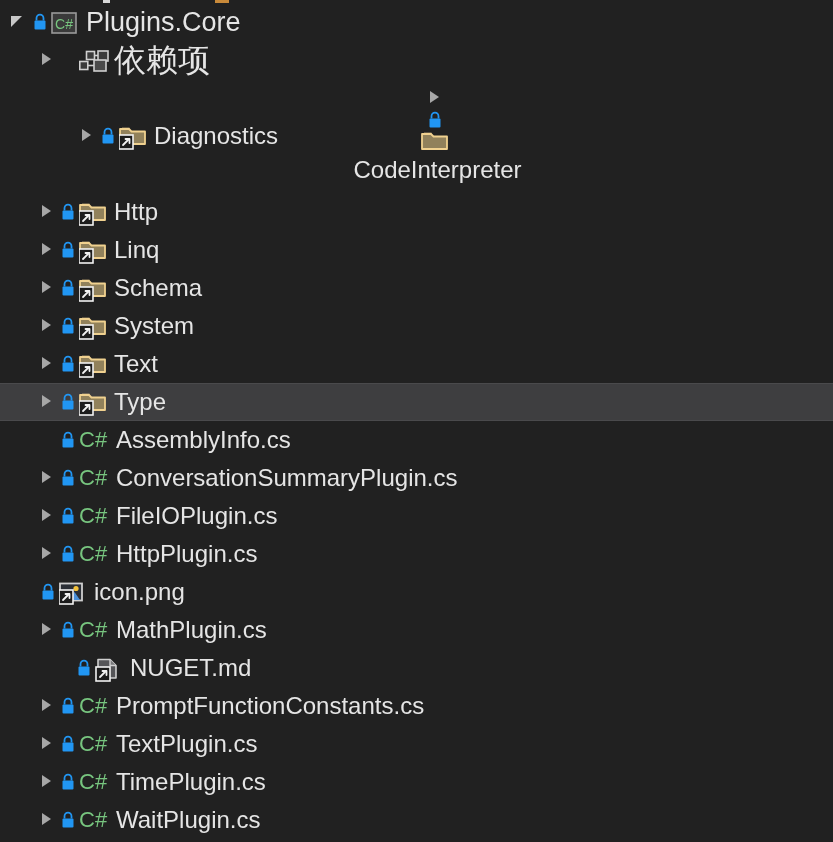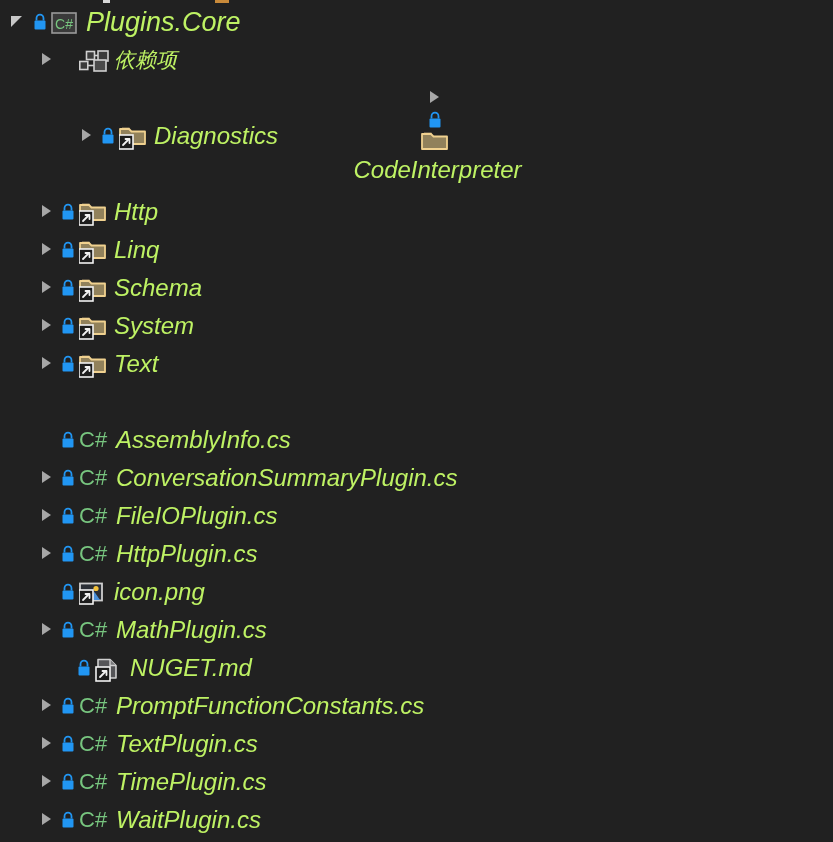--- a/index.html
+++ b/index.html
@@ -103,32 +103,31 @@
     line-height: 38px;
     font-size: 22px;
     color: #77c57f;
     font-family: "Liberation Sans", "DejaVu Sans", sans-serif;
     letter-spacing: 0px;
     white-space: nowrap;
   }
 
   .label {
     font-size: 24px;
-    color: #bef264;
+    color: #e5e5e5;
     white-space: nowrap;
     line-height: 38px;
     padding-left: 6px;
-    font-style: italic;
   }
   .label.big {
     font-size: 27px;
   }
   .label.cjk {
     font-family: "DejaVu Sans", "Liberation Sans", sans-serif;
-    font-size: 21px;
+    font-size: 32px;
   }
 </style>
 </head>
 <body>
 
 <div id="tree">
   <div class="top-sliver">
     <div class="s1"></div>
     <div class="s2"></div>
   </div>
@@ -286,20 +285,39 @@
         <svg width="28" height="24" viewBox="0 0 28 24" xmlns="http://www.w3.org/2000/svg">
           <path d="M1 3 H10 L12.5 5.5 H26 V18 H1 Z" fill="#91815b" stroke="#f0d18f" stroke-width="1.8" stroke-linejoin="round"></path>
           <path d="M3 2.5 H10.5" stroke="#f0d18f" stroke-width="1.6"></path>
           <rect x="0" y="9" width="14" height="14" fill="#1c1c1c" stroke="#f2f2f2" stroke-width="1.6"></rect>
           <path d="M4 19 L10 13" stroke="#f2f2f2" stroke-width="1.8" stroke-linecap="round"></path>
           <path d="M6.5 13 L10.5 13 L10.5 17" fill="none" stroke="#f2f2f2" stroke-width="1.8" stroke-linejoin="round" stroke-linecap="round"></path>
         </svg>
       </div>
       <span class="label">Text</span>
     </div>
+    <div class="row selected" style="top: 383px; padding-left: 36px;">
+      <div class="expander collapsed"></div>
+      <div class="lock">
+        <svg width="16" height="18" viewBox="0 0 16 18" xmlns="http://www.w3.org/2000/svg">
+          <path d="M4.5 7.5 V5.2 A3.5 3.5 0 0 1 11.5 5.2 V7.5" fill="none" stroke="#2196f3" stroke-width="1.8"></path>
+          <rect x="2.5" y="7.5" width="11" height="9" rx="1" fill="#2196f3"></rect>
+        </svg>
+      </div>
+      <div class="icn">
+        <svg width="28" height="24" viewBox="0 0 28 24" xmlns="http://www.w3.org/2000/svg">
+          <path d="M1 3 H10 L12.5 5.5 H26 V18 H1 Z" fill="#91815b" stroke="#f0d18f" stroke-width="1.8" stroke-linejoin="round"></path>
+          <path d="M3 2.5 H10.5" stroke="#f0d18f" stroke-width="1.6"></path>
+          <rect x="0" y="9" width="14" height="14" fill="#1c1c1c" stroke="#f2f2f2" stroke-width="1.6"></rect>
+          <path d="M4 19 L10 13" stroke="#f2f2f2" stroke-width="1.8" stroke-linecap="round"></path>
+          <path d="M6.5 13 L10.5 13 L10.5 17" fill="none" stroke="#f2f2f2" stroke-width="1.8" stroke-linejoin="round" stroke-linecap="round"></path>
+        </svg>
+      </div>
+      <span class="label">Type</span>
+    </div>
     <div class="row" style="top: 421px; padding-left: 36px;">
       <div class="expander none"></div>
       <div class="lock">
         <svg width="16" height="18" viewBox="0 0 16 18" xmlns="http://www.w3.org/2000/svg">
           <path d="M4.5 7.5 V5.2 A3.5 3.5 0 0 1 11.5 5.2 V7.5" fill="none" stroke="#2196f3" stroke-width="1.8"></path>
           <rect x="2.5" y="7.5" width="11" height="9" rx="1" fill="#2196f3"></rect>
         </svg>
       </div>
       <div class="icn csfile">
         <span class="cs-text">C#</span>
@@ -338,21 +356,21 @@
         <svg width="16" height="18" viewBox="0 0 16 18" xmlns="http://www.w3.org/2000/svg">
           <path d="M4.5 7.5 V5.2 A3.5 3.5 0 0 1 11.5 5.2 V7.5" fill="none" stroke="#2196f3" stroke-width="1.8"></path>
           <rect x="2.5" y="7.5" width="11" height="9" rx="1" fill="#2196f3"></rect>
         </svg>
       </div>
       <div class="icn csfile">
         <span class="cs-text">C#</span>
       </div>
       <span class="label">HttpPlugin.cs</span>
     </div>
-    <div class="row" style="top: 573px; padding-left: 36px;">
+    <div class="row" style="top: 573px; padding-left: 16px;">
       <div class="expander none"></div>
       <div class="lock">
         <svg width="16" height="18" viewBox="0 0 16 18" xmlns="http://www.w3.org/2000/svg">
           <path d="M4.5 7.5 V5.2 A3.5 3.5 0 0 1 11.5 5.2 V7.5" fill="none" stroke="#2196f3" stroke-width="1.8"></path>
           <rect x="2.5" y="7.5" width="11" height="9" rx="1" fill="#2196f3"></rect>
         </svg>
       </div>
       <div class="icn">
         <svg width="28" height="24" viewBox="0 0 28 24" xmlns="http://www.w3.org/2000/svg">
           <rect x="1" y="1.5" width="22" height="17" fill="#2b2f36" stroke="#cfcfcf" stroke-width="1.8"></rect>

